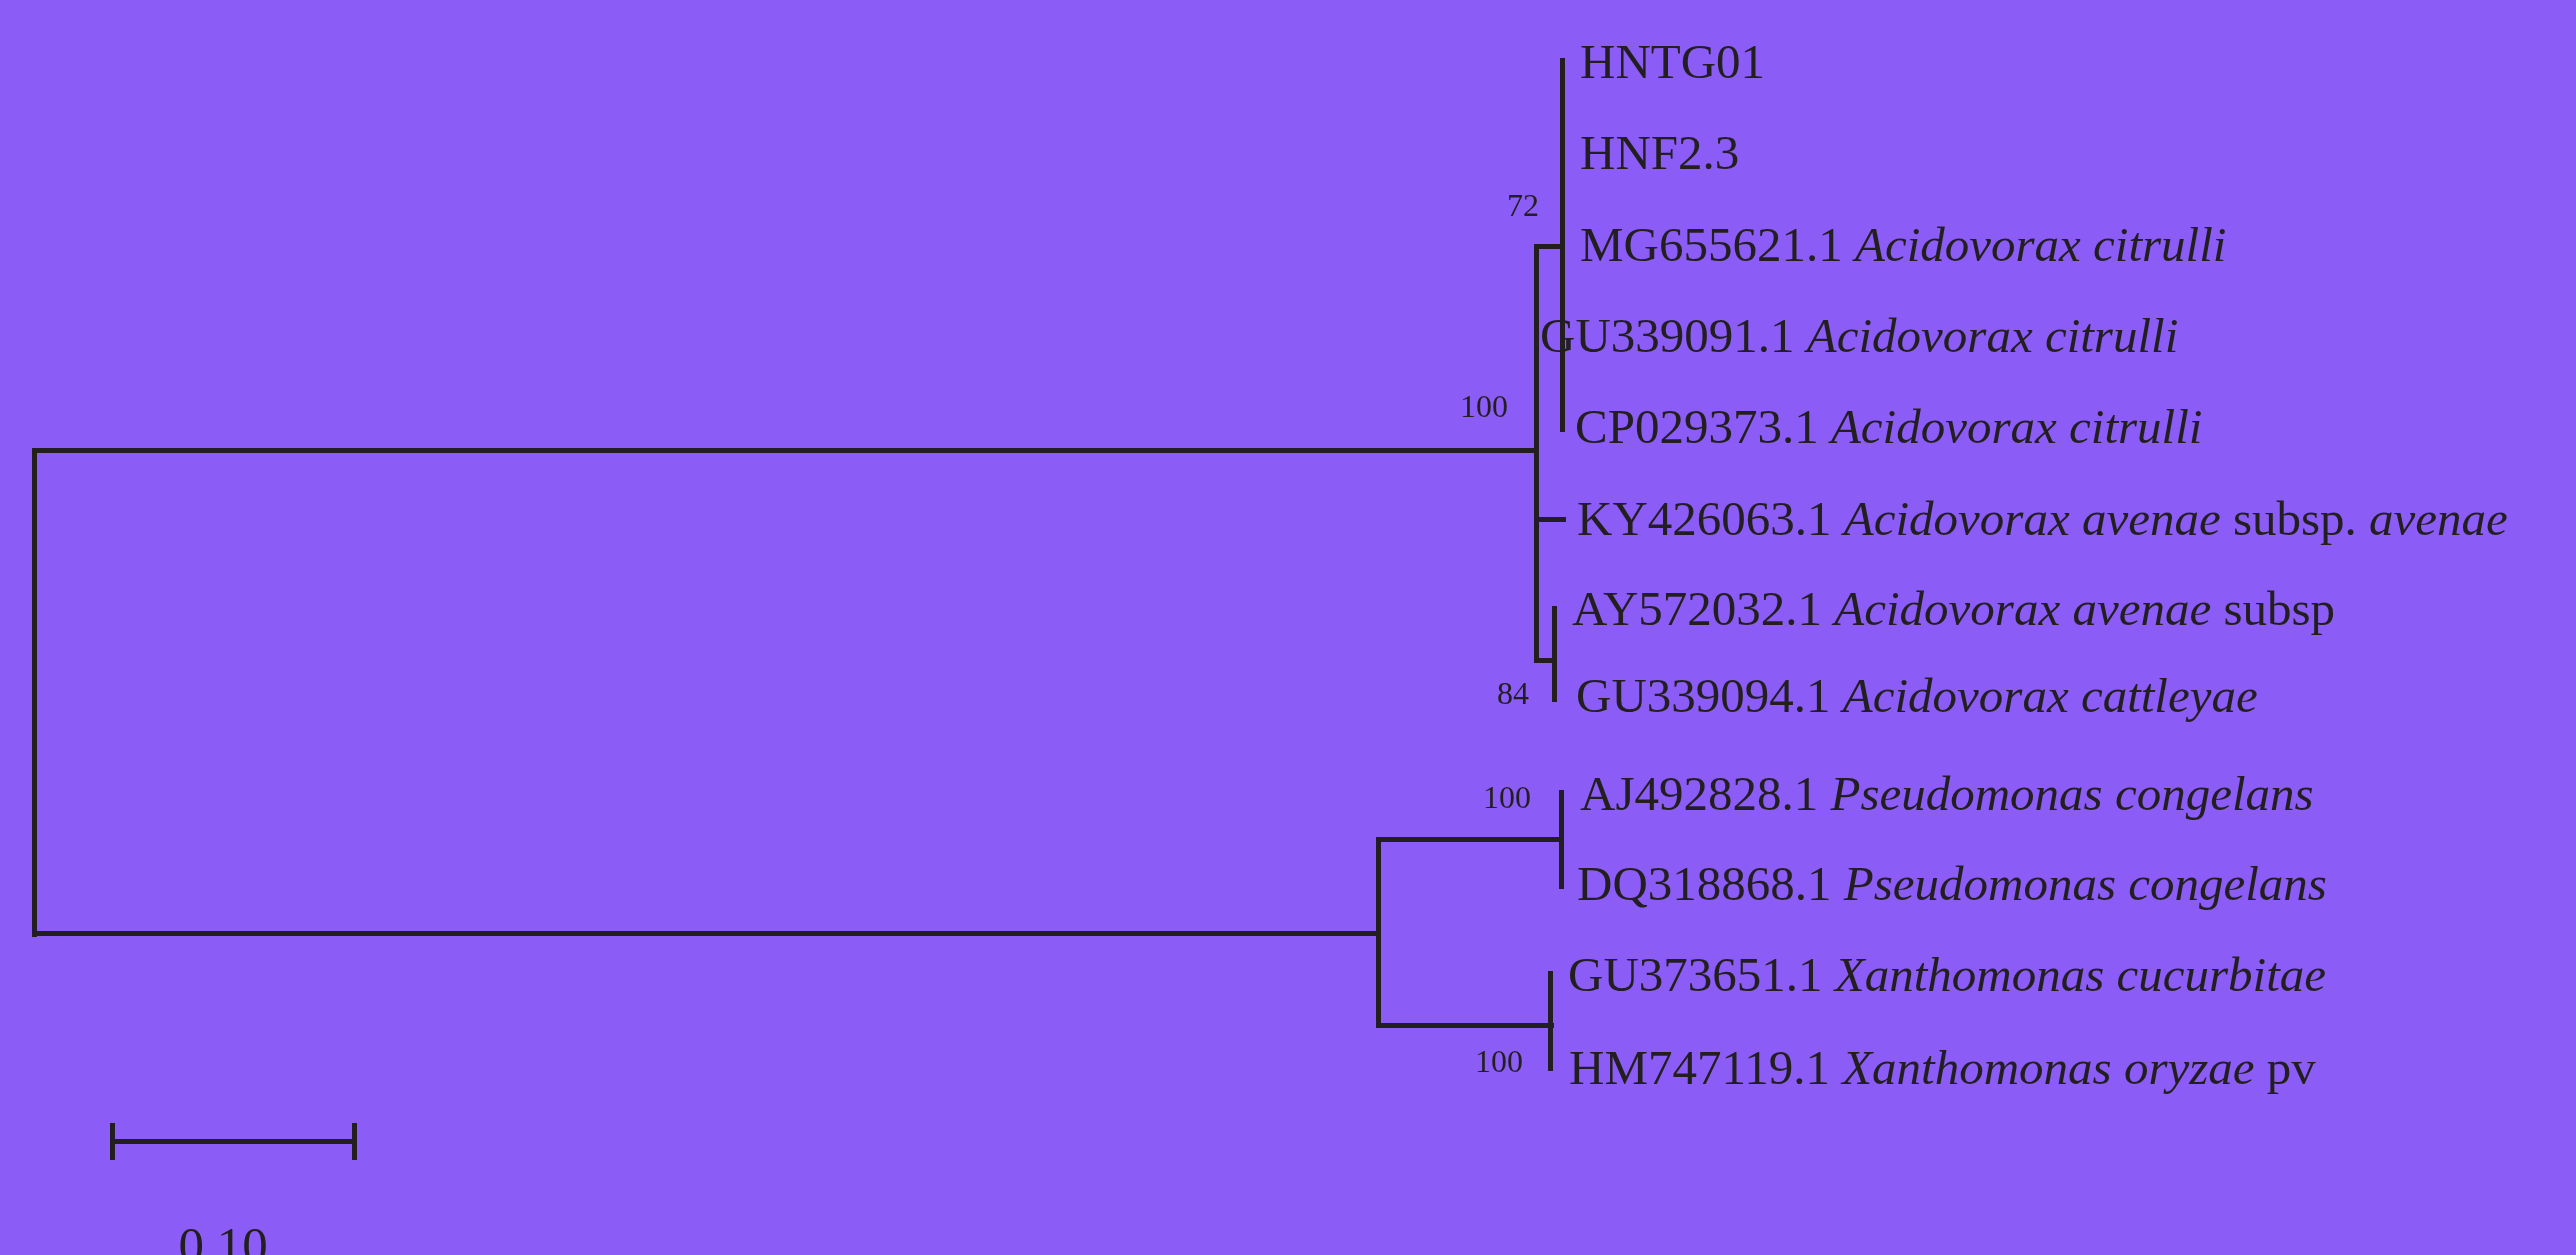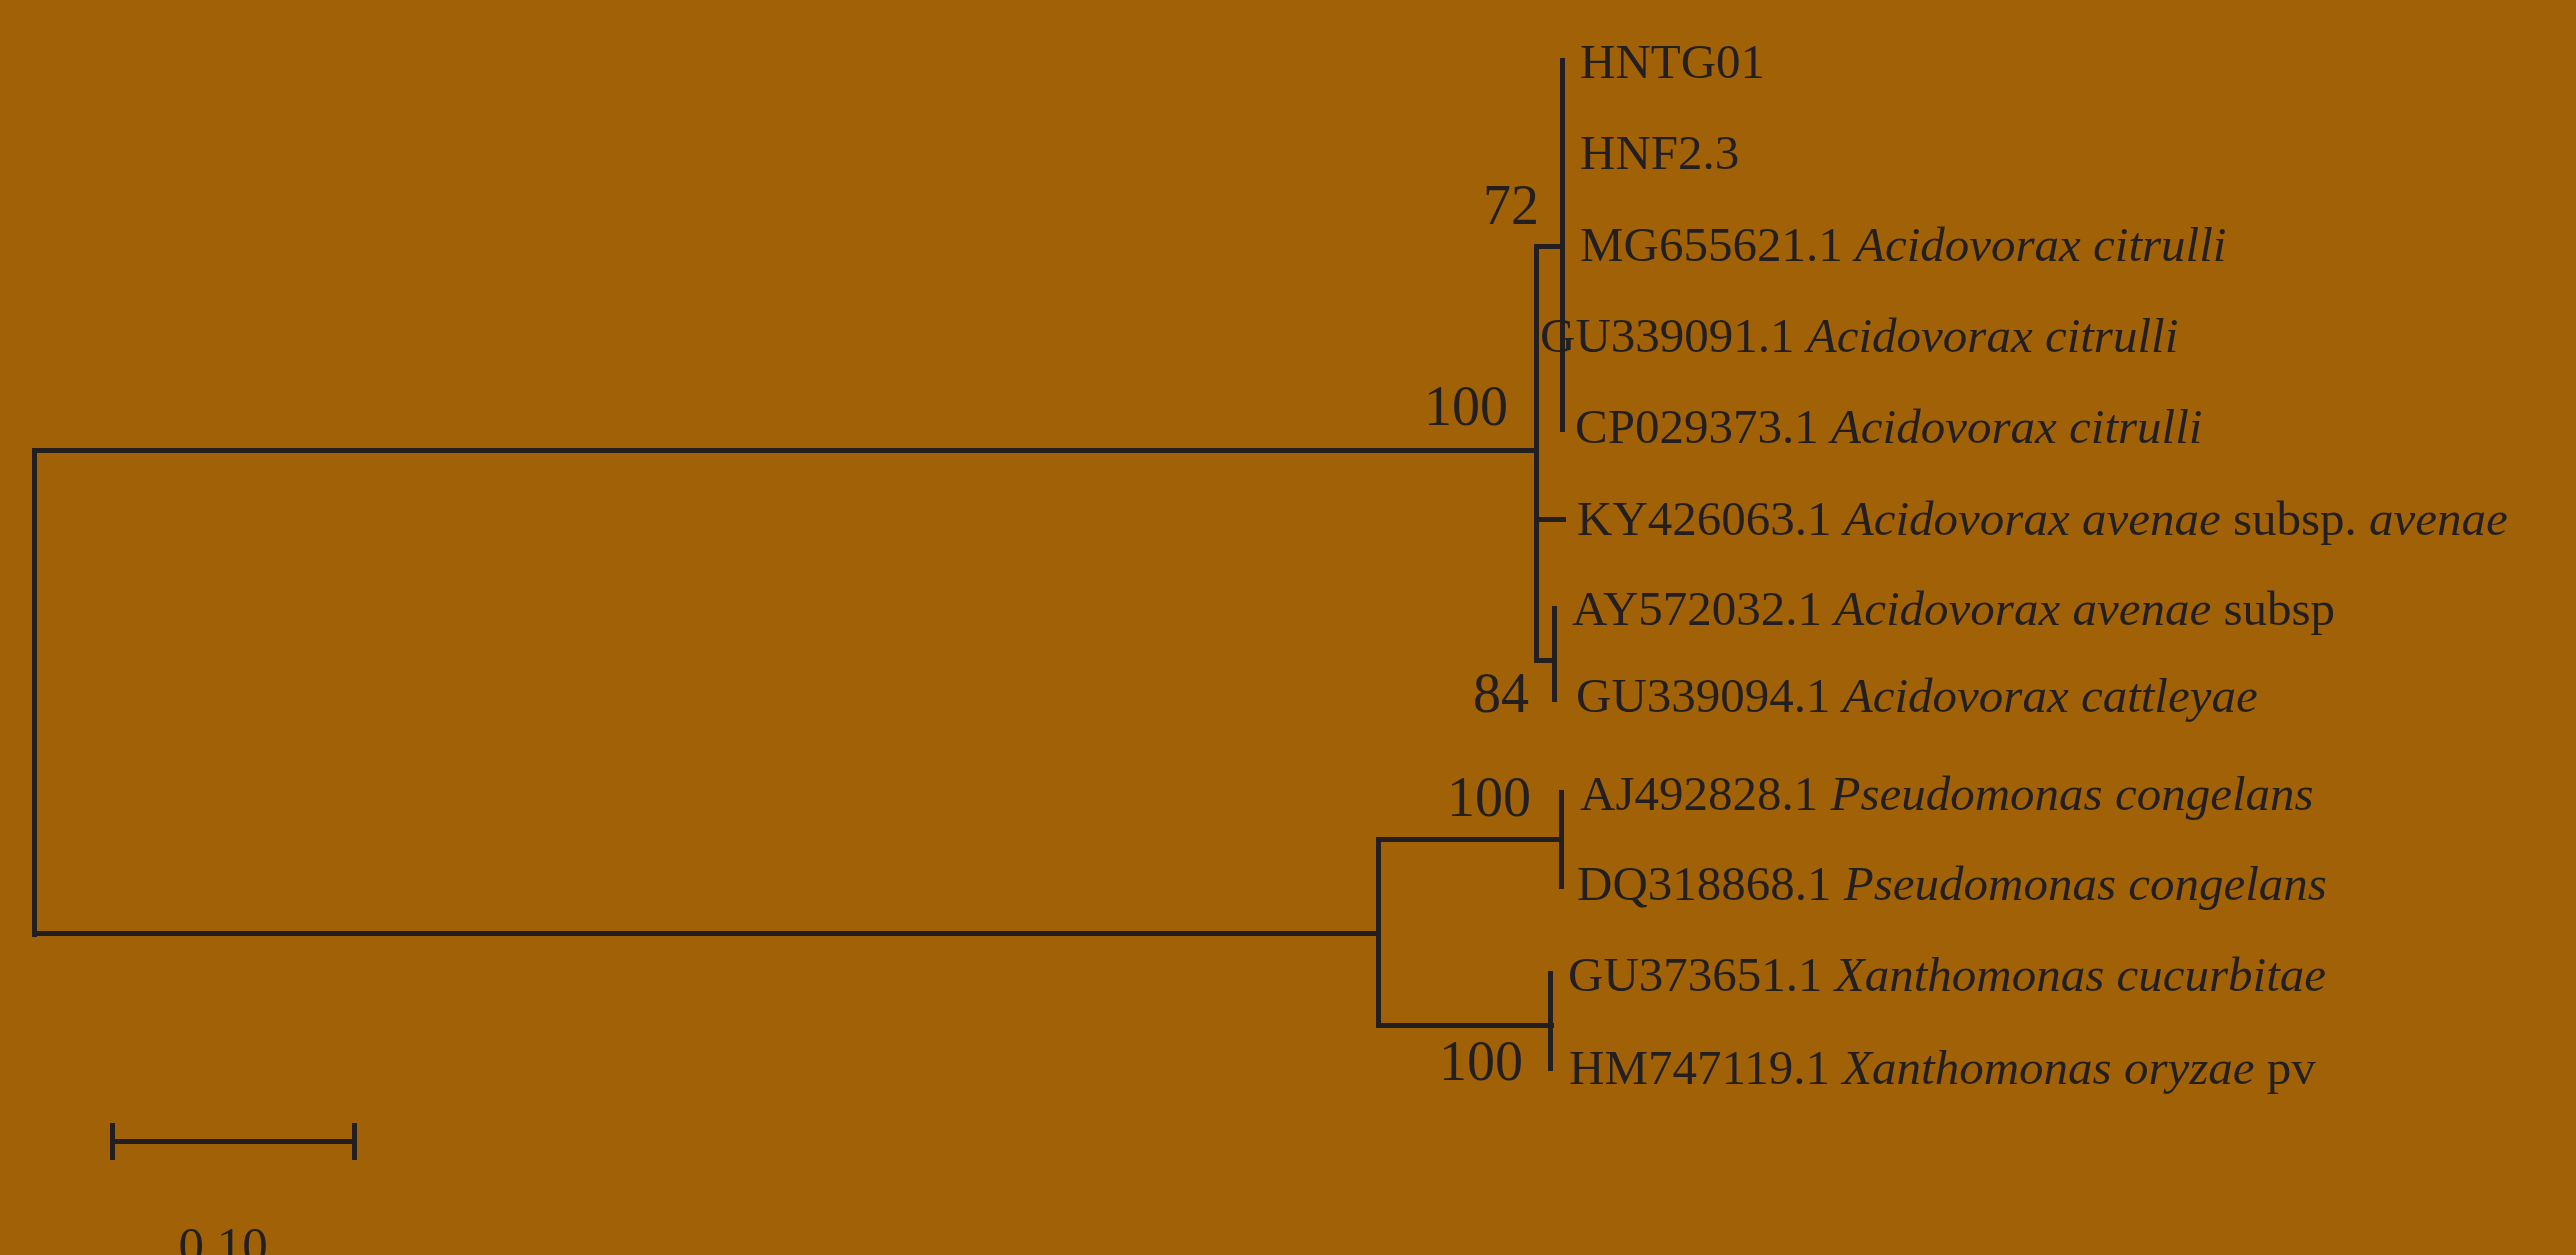--- a/index.html
+++ b/index.html
@@ -4,21 +4,21 @@
 <style>
   html, body {
     margin: 0;
     padding: 0;
     background: #ffffff;
   }
   #canvas {
     position: relative;
     width: 2576px;
     height: 1255px;
-    background: #a16207;
+    background: #8b5cf6;
     overflow: hidden;
     font-family: "Liberation Serif", serif;
     color: #231f20;
   }
   .line {
     position: absolute;
     background: #231f20;
   }
   .taxon {
     position: absolute;
@@ -26,21 +26,21 @@
     font-size: 49px;
     line-height: 1;
     transform: translateY(-52%);
     color: #231f20;
   }
   .taxon .sp-italic { font-style: italic; }
   .taxon .sp-regular { font-style: normal; }
   .boot {
     position: absolute;
     white-space: nowrap;
-    font-size: 56px;
+    font-size: 32px;
     line-height: 1;
     transform: translate(-100%, -50%);
     color: #231f20;
   }
   .scale-label {
     position: absolute;
     white-space: nowrap;
     font-size: 51px;
     line-height: 1;
     transform: translate(-50%, -50%);

